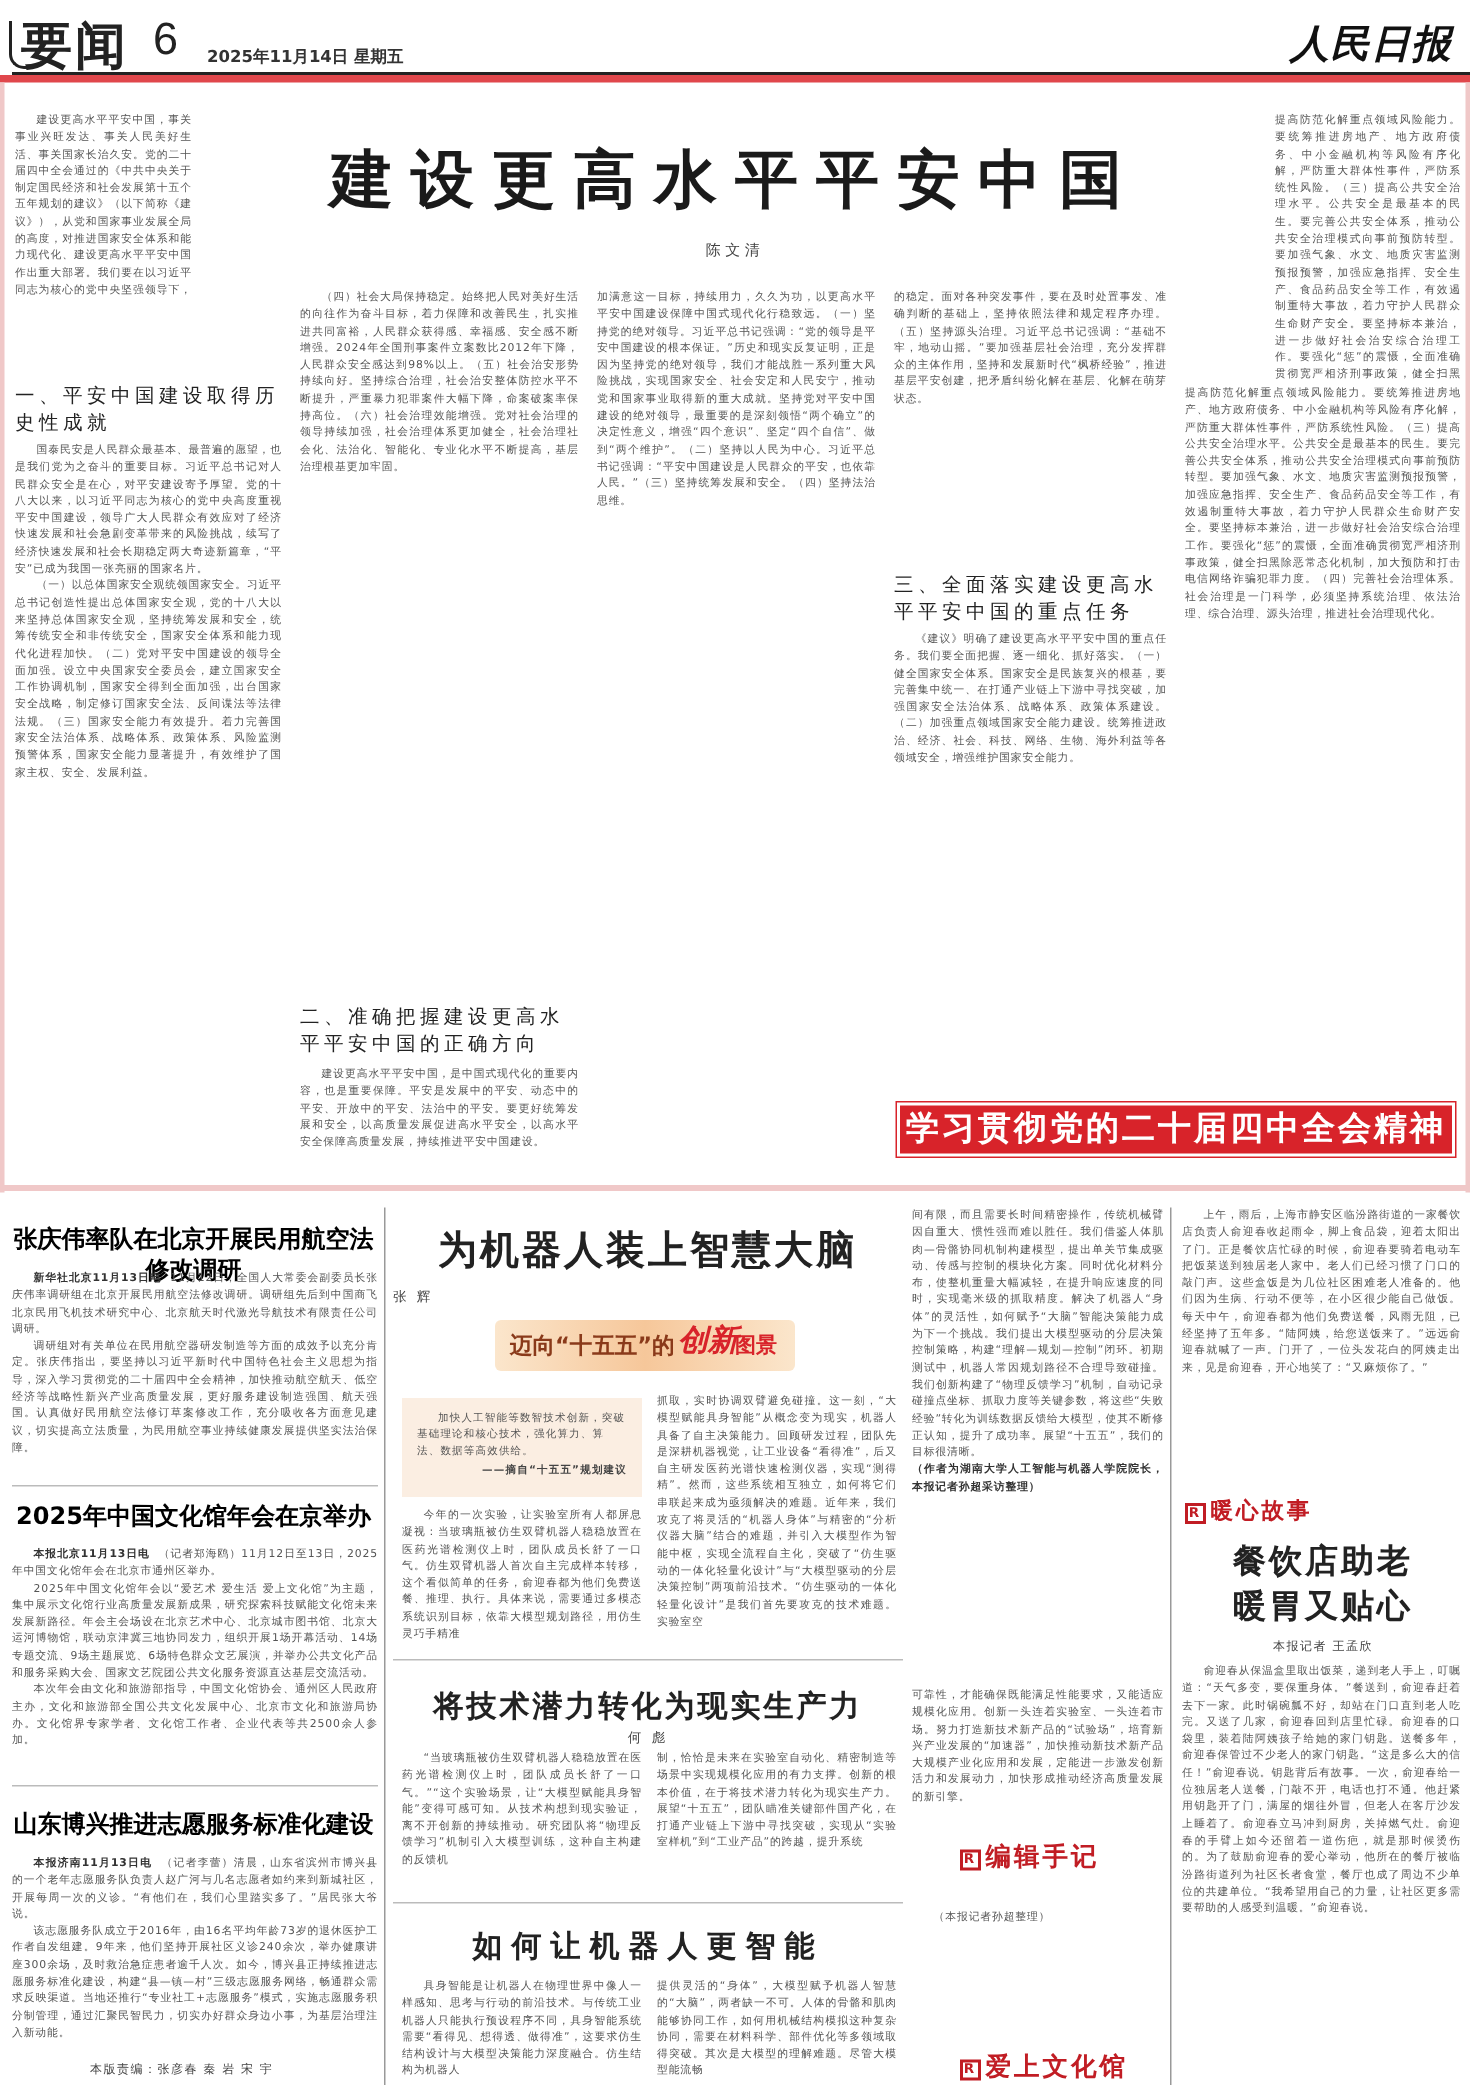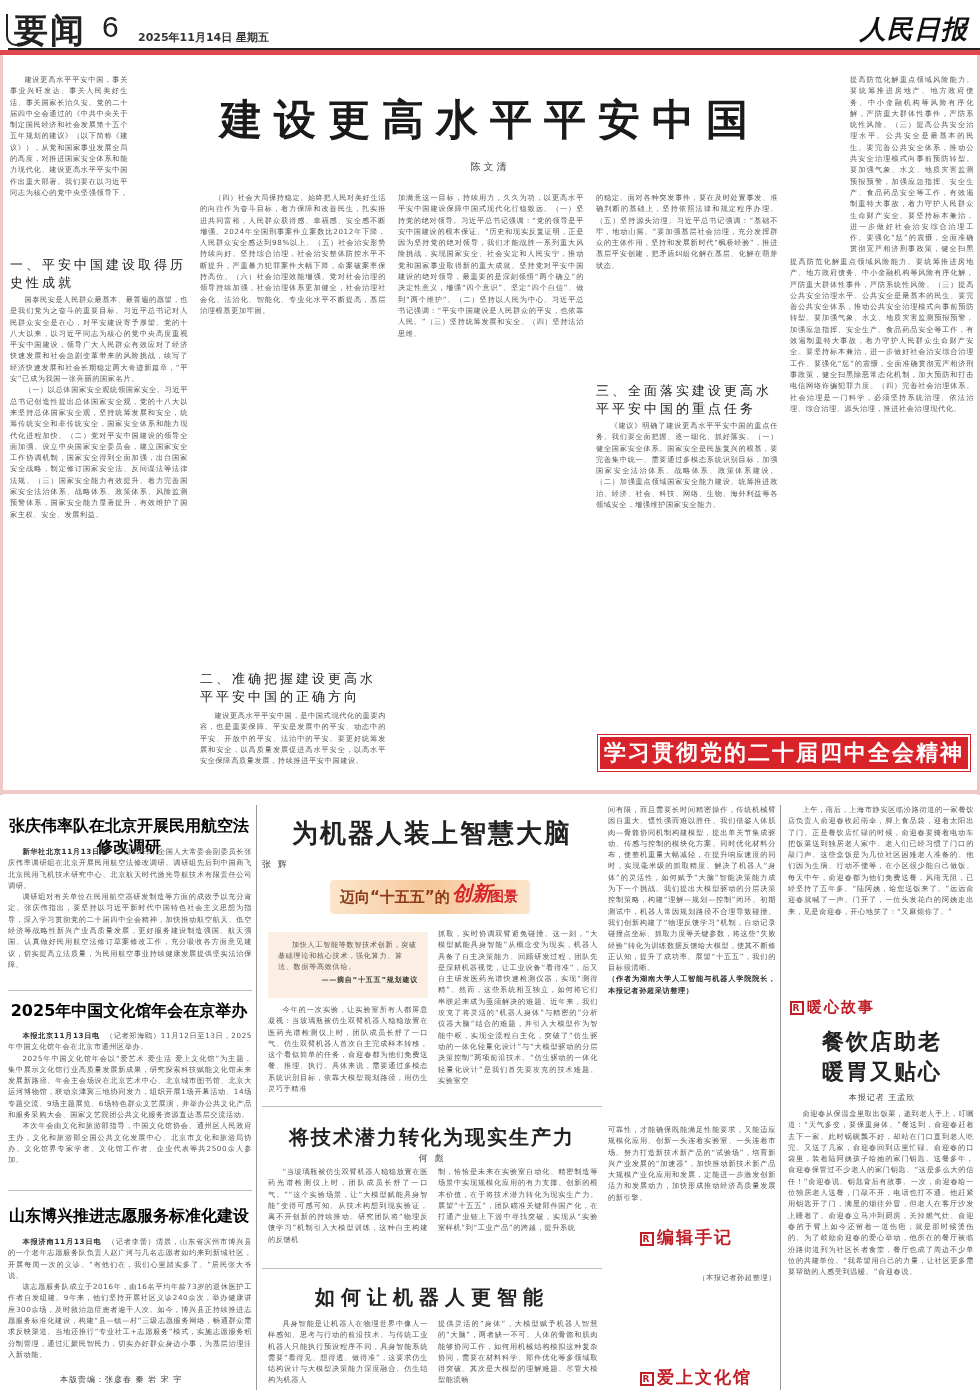--- a/index.html
+++ b/index.html
@@ -79,21 +79,21 @@
 
 <div class="abs col" style="left:398px;top:192px;width:186px;height:588px">
   <p class="noind">加满意这一目标，持续用力，久久为功，以更高水平平安中国建设保障中国式现代化行稳致远。（一）坚持党的绝对领导。习近平总书记强调：“党的领导是平安中国建设的根本保证。”历史和现实反复证明，正是因为坚持党的绝对领导，我们才能战胜一系列重大风险挑战，实现国家安全、社会安定和人民安宁，推动党和国家事业取得新的重大成就。坚持党对平安中国建设的绝对领导，最重要的是深刻领悟“两个确立”的决定性意义，增强“四个意识”、坚定“四个自信”、做到“两个维护”。（二）坚持以人民为中心。习近平总书记强调：“平安中国建设是人民群众的平安，也依靠人民。”（三）坚持统筹发展和安全。（四）坚持法治思维。</p>
 </div>
 
 <div class="abs col" style="left:596px;top:192px;width:182px;height:186px">
   <p class="noind">的稳定。面对各种突发事件，要在及时处置事发、准确判断的基础上，坚持依照法律和规定程序办理。（五）坚持源头治理。习近平总书记强调：“基础不牢，地动山摇。”要加强基层社会治理，充分发挥群众的主体作用，坚持和发展新时代“枫桥经验”，推进基层平安创建，把矛盾纠纷化解在基层、化解在萌芽状态。</p>
 </div>
 <div class="abs sec-head" style="left:596px;top:382px;width:182px">三、全面落实建设更高水平平安中国的重点任务</div>
 <div class="abs col" style="left:596px;top:420px;width:182px;height:305px">
-  <p>《建议》明确了建设更高水平平安中国的重点任务。我们要全面把握、逐一细化、抓好落实。（一）健全国家安全体系。国家安全是民族复兴的根基，要完善集中统一、需要通过多模态系统识别目标，加强国家安全法治体系、战略体系、政策体系建设。（二）加强重点领域国家安全能力建设。统筹推进政治、经济、社会、科技、网络、生物、海外利益等各领域安全，增强维护国家安全能力。</p>
+  <p>《建议》明确了建设更高水平平安中国的重点任务。我们要全面把握、逐一细化、抓好落实。（一）健全国家安全体系。国家安全是民族复兴的根基，要完善集中统一、在打通产业链上下游中寻找突破，加强国家安全法治体系、战略体系、政策体系建设。（二）加强重点领域国家安全能力建设。统筹推进政治、经济、社会、科技、网络、生物、海外利益等各领域安全，增强维护国家安全能力。</p>
 </div>
 
 <div class="abs col" style="left:850px;top:74px;width:124px;height:180px">
   <p class="noind">提高防范化解重点领域风险能力。要统筹推进房地产、地方政府债务、中小金融机构等风险有序化解，严防重大群体性事件，严防系统性风险。（三）提高公共安全治理水平。公共安全是最基本的民生。要完善公共安全体系，推动公共安全治理模式向事前预防转型。要加强气象、水文、地质灾害监测预报预警，加强应急指挥、安全生产、食品药品安全等工作，有效遏制重特大事故，着力守护人民群众生命财产安全。要坚持标本兼治，进一步做好社会治安综合治理工作。要强化“惩”的震慑，全面准确贯彻宽严相济刑事政策，健全扫黑除恶常态化机制，加大预防和打击电信网络诈骗犯罪力度。（四）完善社会治理体系。社会治理是一门科学，必须坚持系统治理、依法治理、综合治理、源头治理，推进社会治理现代化。</p>
 </div>
 <div class="abs col" style="left:790px;top:256px;width:184px;height:454px">
   <p class="noind">提高防范化解重点领域风险能力。要统筹推进房地产、地方政府债务、中小金融机构等风险有序化解，严防重大群体性事件，严防系统性风险。（三）提高公共安全治理水平。公共安全是最基本的民生。要完善公共安全体系，推动公共安全治理模式向事前预防转型。要加强气象、水文、地质灾害监测预报预警，加强应急指挥、安全生产、食品药品安全等工作，有效遏制重特大事故，着力守护人民群众生命财产安全。要坚持标本兼治，进一步做好社会治安综合治理工作。要强化“惩”的震慑，全面准确贯彻宽严相济刑事政策，健全扫黑除恶常态化机制，加大预防和打击电信网络诈骗犯罪力度。（四）完善社会治理体系。社会治理是一门科学，必须坚持系统治理、依法治理、综合治理、源头治理，推进社会治理现代化。</p>
 </div>
 
 <div class="abs banner">
@@ -162,21 +162,21 @@
 <div class="abs col-title" style="left:640px;top:1226px"><span class="rbox">R</span><span>编辑手记</span></div>
 
 <div class="abs art-title" style="left:262px;top:1284px;width:340px;font-size:20px;letter-spacing:6px;font-family:'DejaVu Sans',sans-serif">如何让机器人更智能</div>
 <div class="abs col" style="left:268px;top:1318px;width:160px;height:72px">
   <p>具身智能是让机器人在物理世界中像人一样感知、思考与行动的前沿技术。与传统工业机器人只能执行预设程序不同，具身智能系统需要“看得见、想得透、做得准”，这要求仿生结构设计与大模型决策能力深度融合。仿生结构为机器人</p>
 </div>
 <div class="abs col" style="left:438px;top:1318px;width:160px;height:72px">
   <p class="noind">提供灵活的“身体”，大模型赋予机器人智慧的“大脑”，两者缺一不可。人体的骨骼和肌肉能够协同工作，如何用机械结构模拟这种复杂协同，需要在材料科学、部件优化等多领域取得突破。其次是大模型的理解难题。尽管大模型能流畅</p>
 </div>
 <div class="abs col" style="left:608px;top:1272px;width:168px;height:88px">
-  <p style="text-align:right">（本报记者孙超整理）</p>
+  <p style="">（本报记者孙超整理）</p>
 </div>
 <div class="abs col-title" style="left:640px;top:1366px"><span class="rbox">R</span><span>爱上文化馆</span></div>
 
 <div class="abs col" style="left:788px;top:804px;width:186px;height:190px">
   <p>上午，雨后，上海市静安区临汾路街道的一家餐饮店负责人俞迎春收起雨伞，脚上食品袋，迎着太阳出了门。正是餐饮店忙碌的时候，俞迎春要骑着电动车把饭菜送到独居老人家中。老人们已经习惯了门口的敲门声。这些盒饭是为几位社区困难老人准备的。他们因为生病、行动不便等，在小区很少能自己做饭。每天中午，俞迎春都为他们免费送餐，风雨无阻，已经坚持了五年多。“陆阿姨，给您送饭来了。”远远俞迎春就喊了一声。门开了，一位头发花白的阿姨走出来，见是俞迎春，开心地笑了：“又麻烦你了。”</p>
 </div>
 <div class="abs col-title" style="left:790px;top:998px;font-size:15px"><span class="rbox">R</span><span>暖心故事</span></div>
 <div class="abs story-title" style="left:790px;top:1026px;width:184px">
   <div>餐饮店助老</div>
   <div>暖胃又贴心</div>

